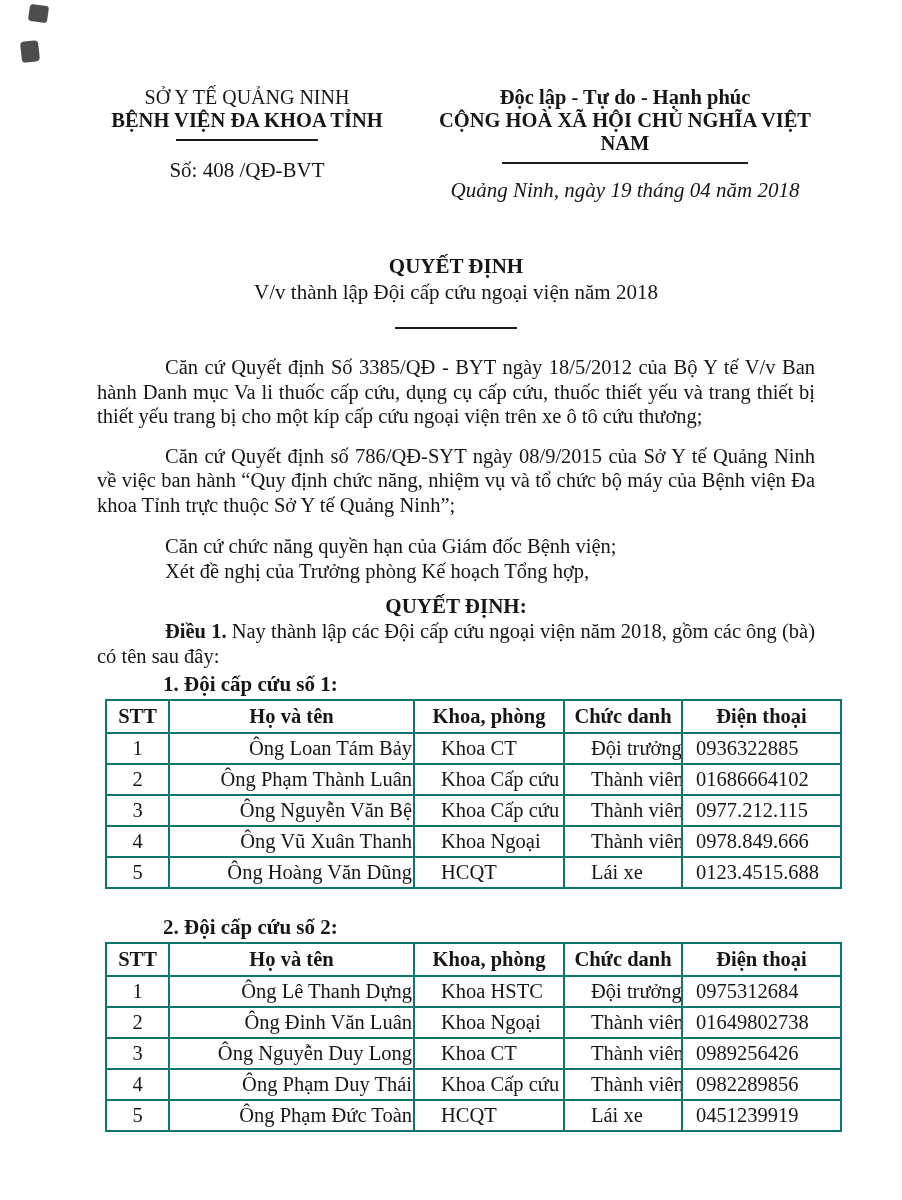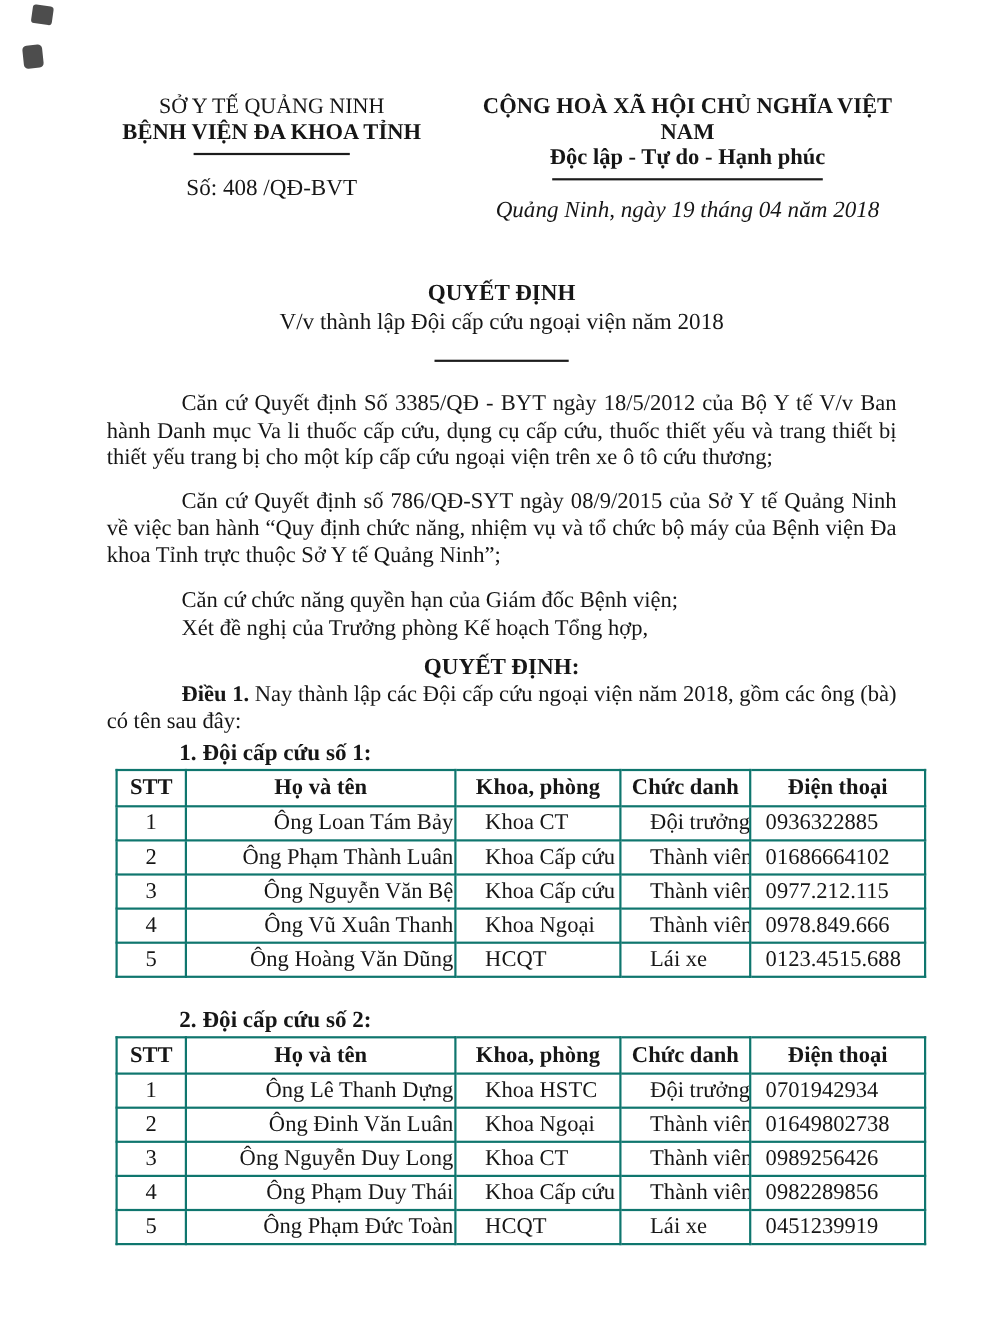--- a/index.html
+++ b/index.html
@@ -75,22 +75,22 @@
   <div class="artifact a2"></div>
 
   <div class="hdr">
     <div class="hdr-left">
       <div class="hdr-line">SỞ Y TẾ QUẢNG NINH</div>
       <div class="hdr-line bold">BỆNH VIỆN ĐA KHOA TỈNH</div>
       <hr class="rule left-rule">
       <div class="doc-number">Số: 408 /QĐ-BVT</div>
     </div>
     <div class="hdr-right">
+      <div class="hdr-line bold">Độc lập - Tự do - Hạnh phúc</div>
       <div class="hdr-line bold">CỘNG HOÀ XÃ HỘI CHỦ NGHĨA VIỆT NAM</div>
-      <div class="hdr-line bold">Độc lập - Tự do - Hạnh phúc</div>
       <hr class="rule right-rule">
       <div class="date-line">Quảng Ninh, ngày 19 tháng 04 năm 2018</div>
     </div>
   </div>
 
   <div class="center-col">
     <div class="title-main">QUYẾT ĐỊNH</div>
     <div class="title-sub">V/v thành lập Đội cấp cứu ngoại viện năm 2018</div>
     <hr class="title-rule">
   </div>
@@ -178,21 +178,21 @@
           <th>Chức danh</th>
           <th>Điện thoại</th>
         </tr>
       </thead>
     <tbody>
         <tr>
           <td class="c0">1</td>
           <td class="c1">Ông Lê Thanh Dựng</td>
           <td class="c2">Khoa HSTC</td>
           <td class="c3">Đội trưởng</td>
-          <td class="c4">0701942934</td>
+          <td class="c4">0975312684</td>
         </tr>
         <tr>
           <td class="c0">2</td>
           <td class="c1">Ông Đinh Văn Luân</td>
           <td class="c2">Khoa Ngoại</td>
           <td class="c3">Thành viên</td>
           <td class="c4">01649802738</td>
         </tr>
         <tr>
           <td class="c0">3</td>

